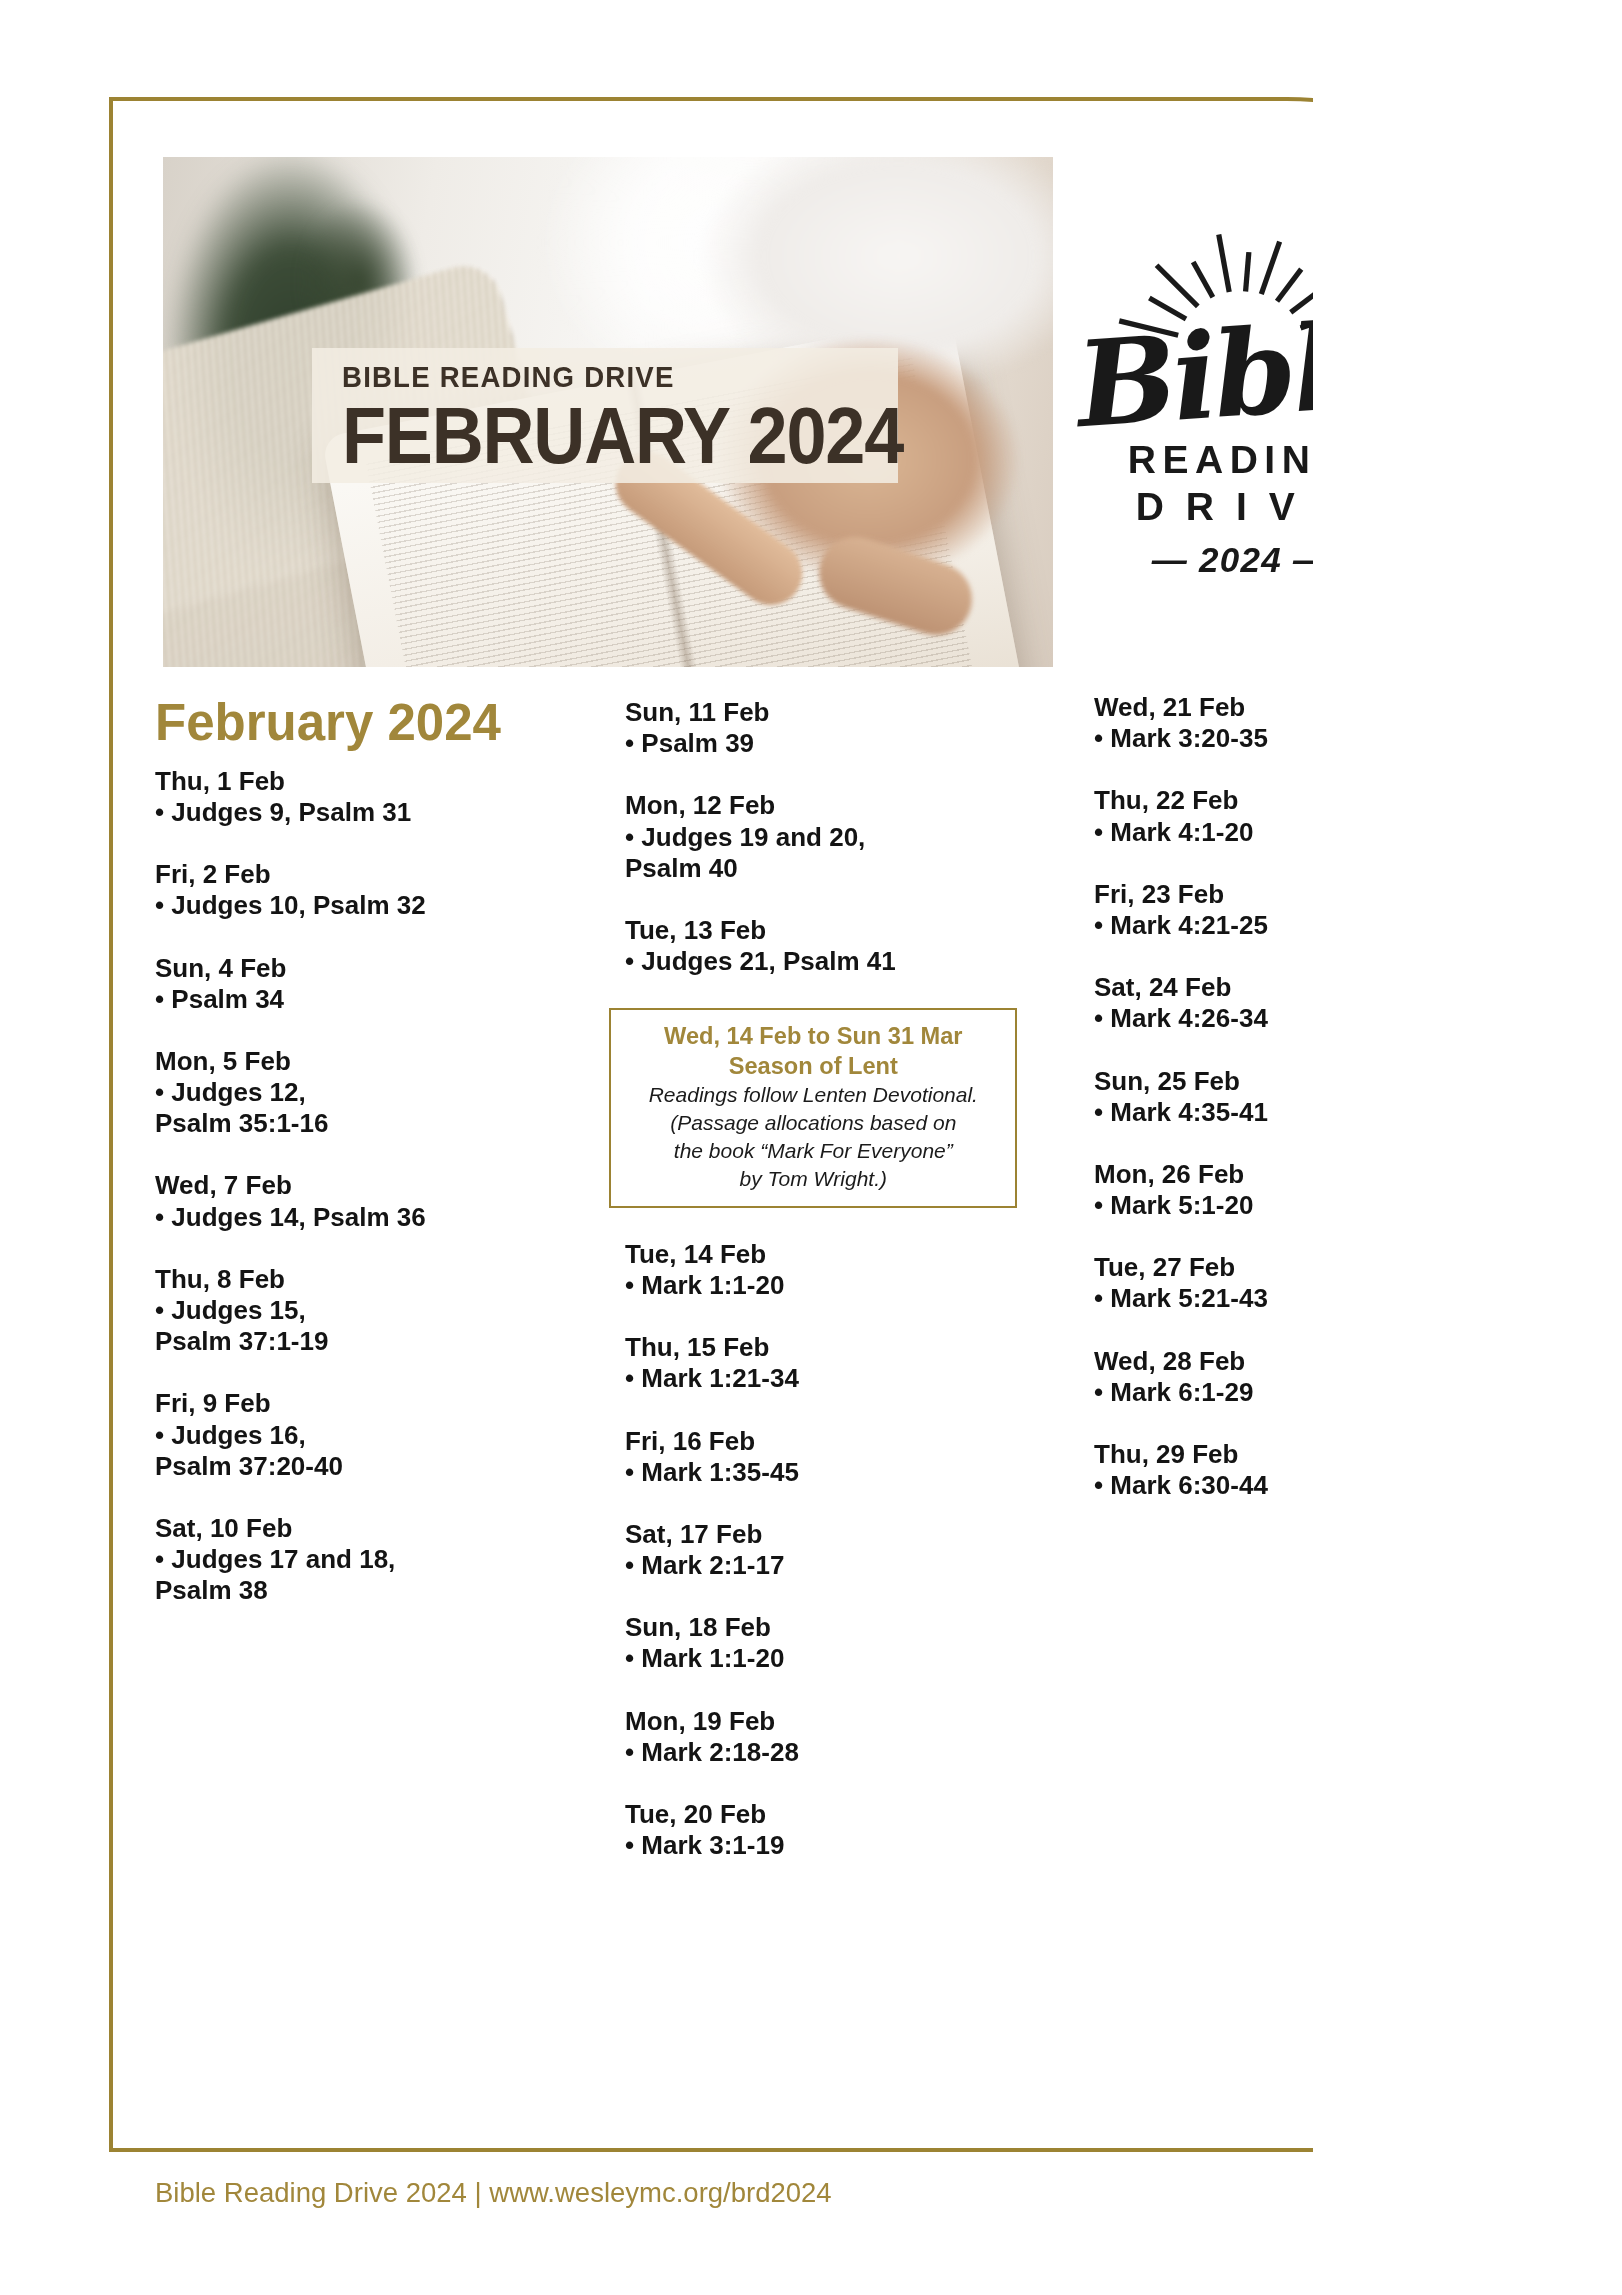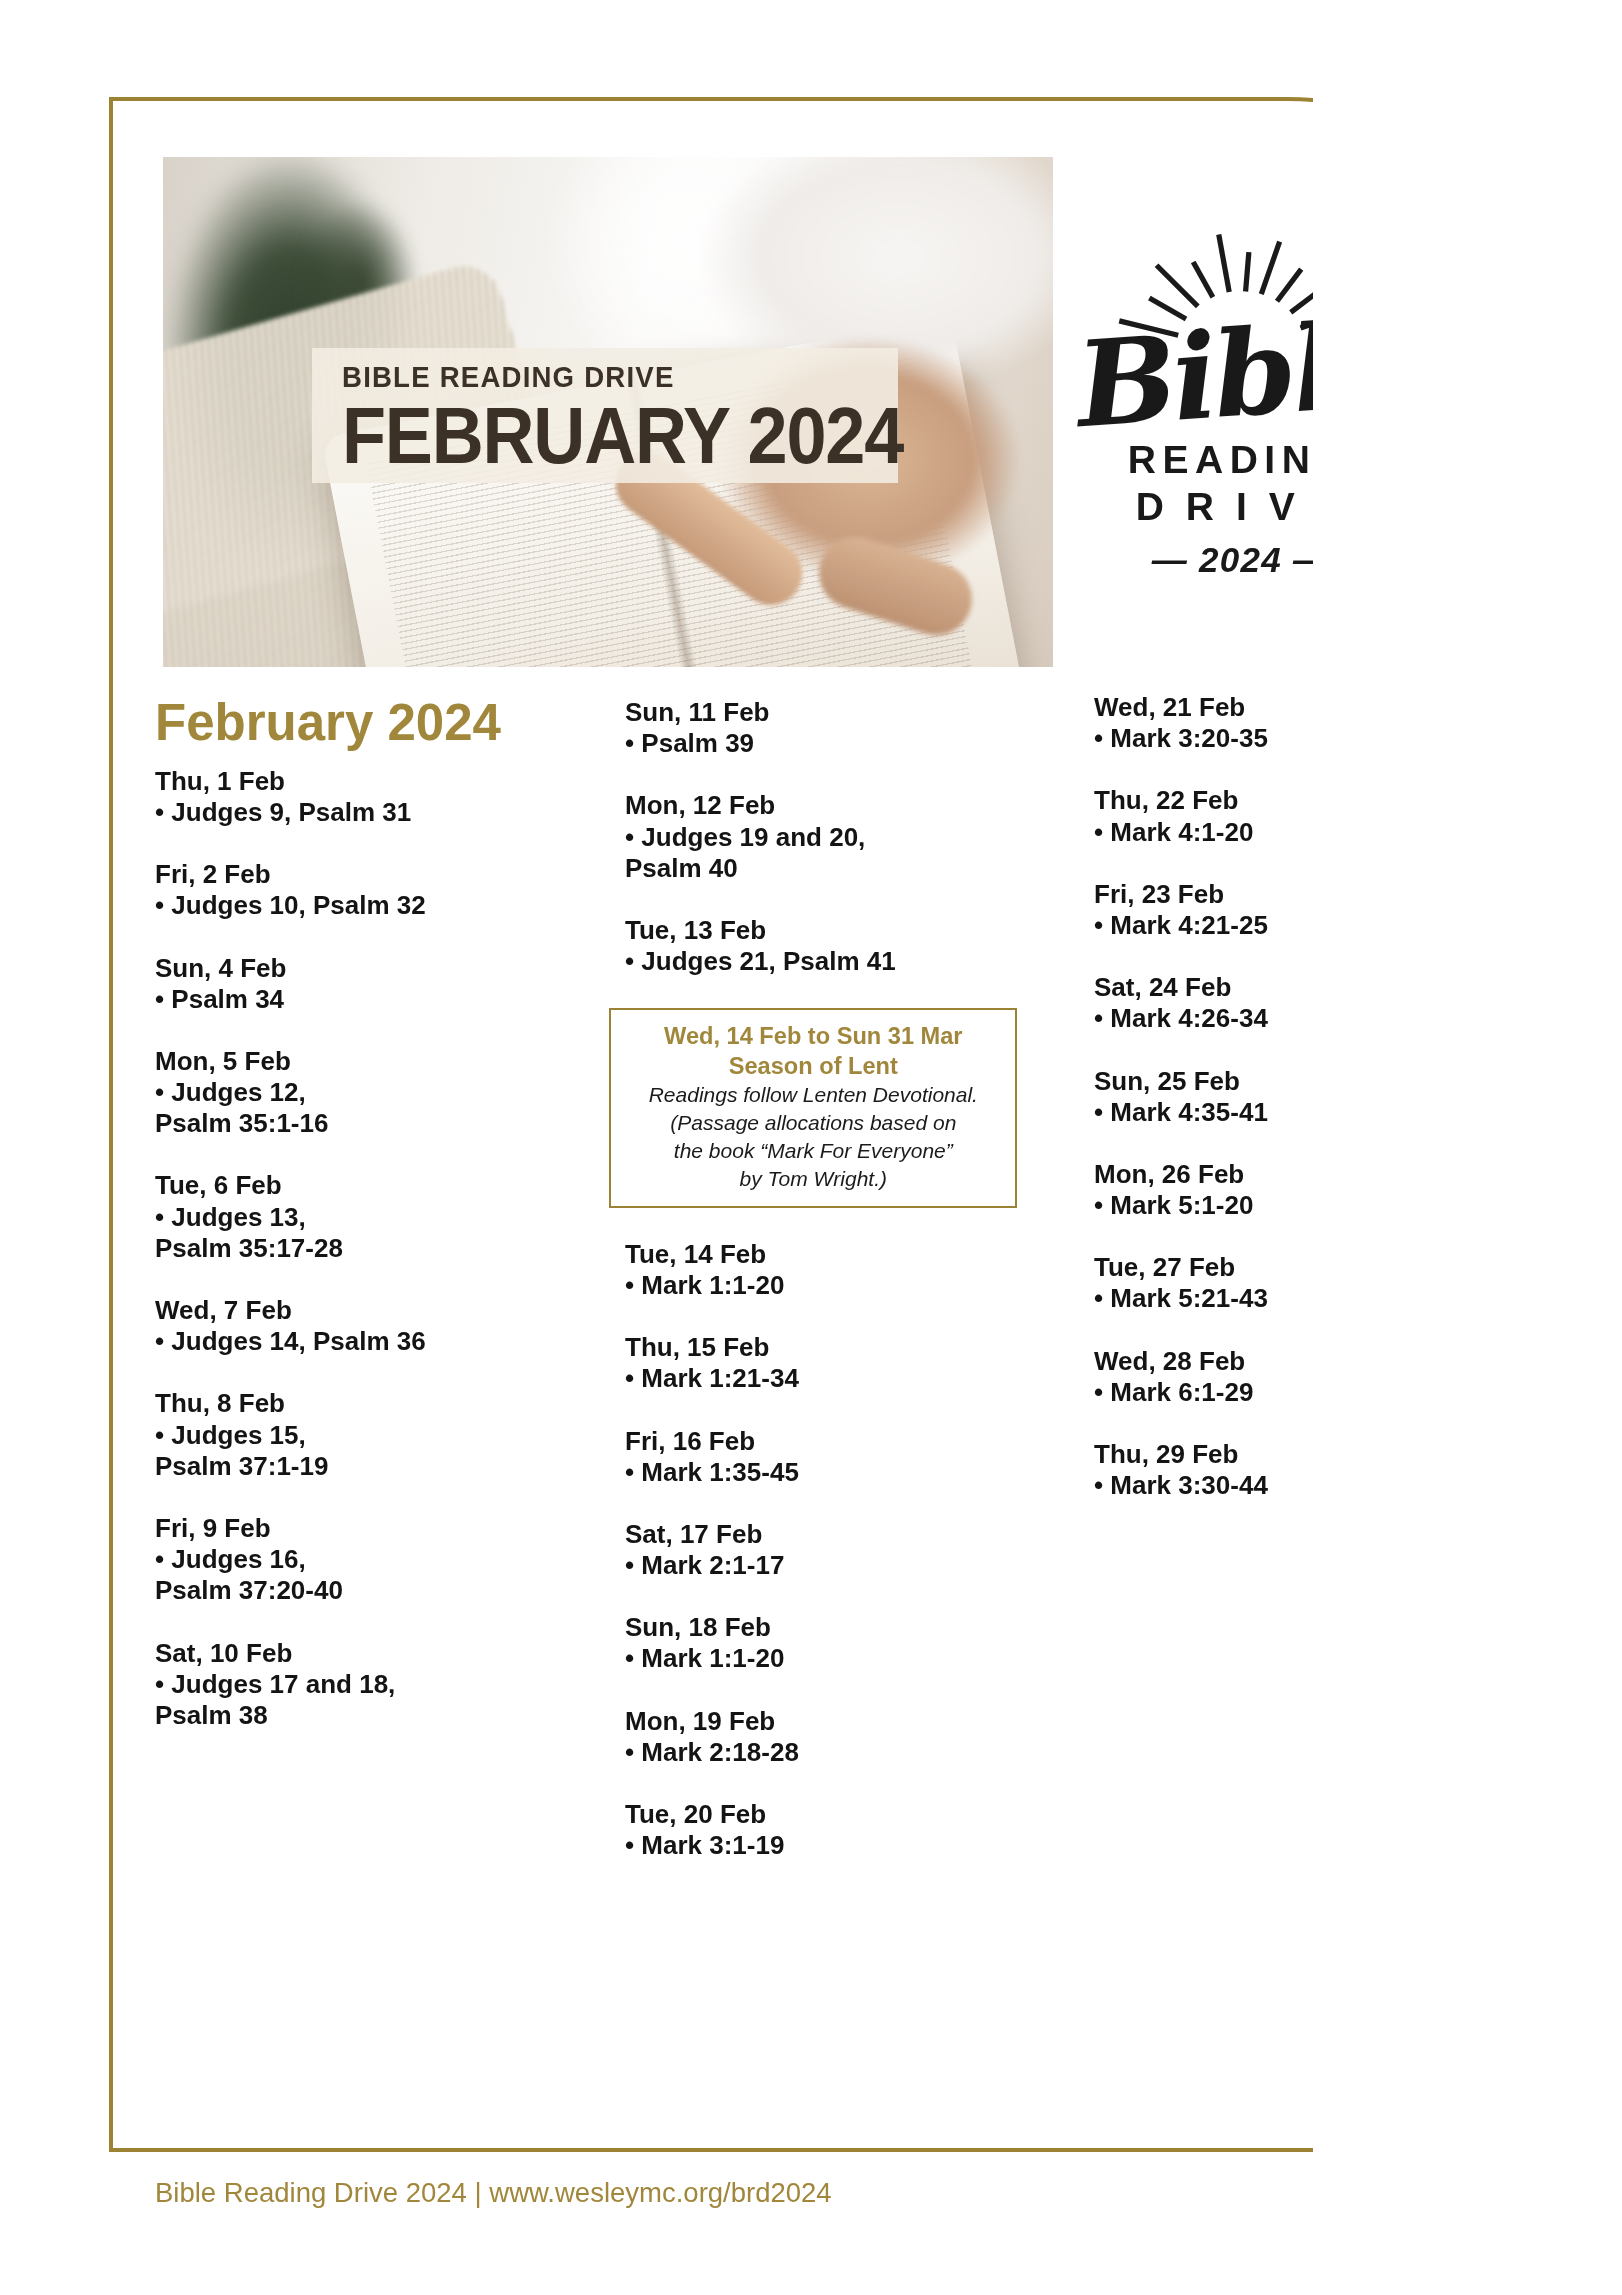--- a/index.html
+++ b/index.html
@@ -147,25 +147,20 @@
         <div class="entry">
           <div>Sun, 4 Feb</div>
           <div>• Psalm 34</div>
         </div>
         <div class="entry">
           <div>Mon, 5 Feb</div>
           <div>• Judges 12,</div>
           <div>Psalm 35:1-16</div>
         </div>
         <div class="entry">
-          <div>Tue, 6 Feb</div>
-          <div>• Judges 13,</div>
-          <div>Psalm 35:17-28</div>
-        </div>
-        <div class="entry">
           <div>Wed, 7 Feb</div>
           <div>• Judges 14, Psalm 36</div>
         </div>
         <div class="entry">
           <div>Thu, 8 Feb</div>
           <div>• Judges 15,</div>
           <div>Psalm 37:1-19</div>
         </div>
         <div class="entry">
           <div>Fri, 9 Feb</div>
@@ -261,21 +256,21 @@
         <div class="entry">
           <div>Tue, 27 Feb</div>
           <div>• Mark 5:21-43</div>
         </div>
         <div class="entry">
           <div>Wed, 28 Feb</div>
           <div>• Mark 6:1-29</div>
         </div>
         <div class="entry">
           <div>Thu, 29 Feb</div>
-          <div>• Mark 3:30-44</div>
+          <div>• Mark 6:30-44</div>
         </div>
       </div>
   </div>
 
   <div class="footer">Bible Reading Drive 2024 | www.wesleymc.org/brd2024</div>
 
 </div>
 
 
 </body></html>

